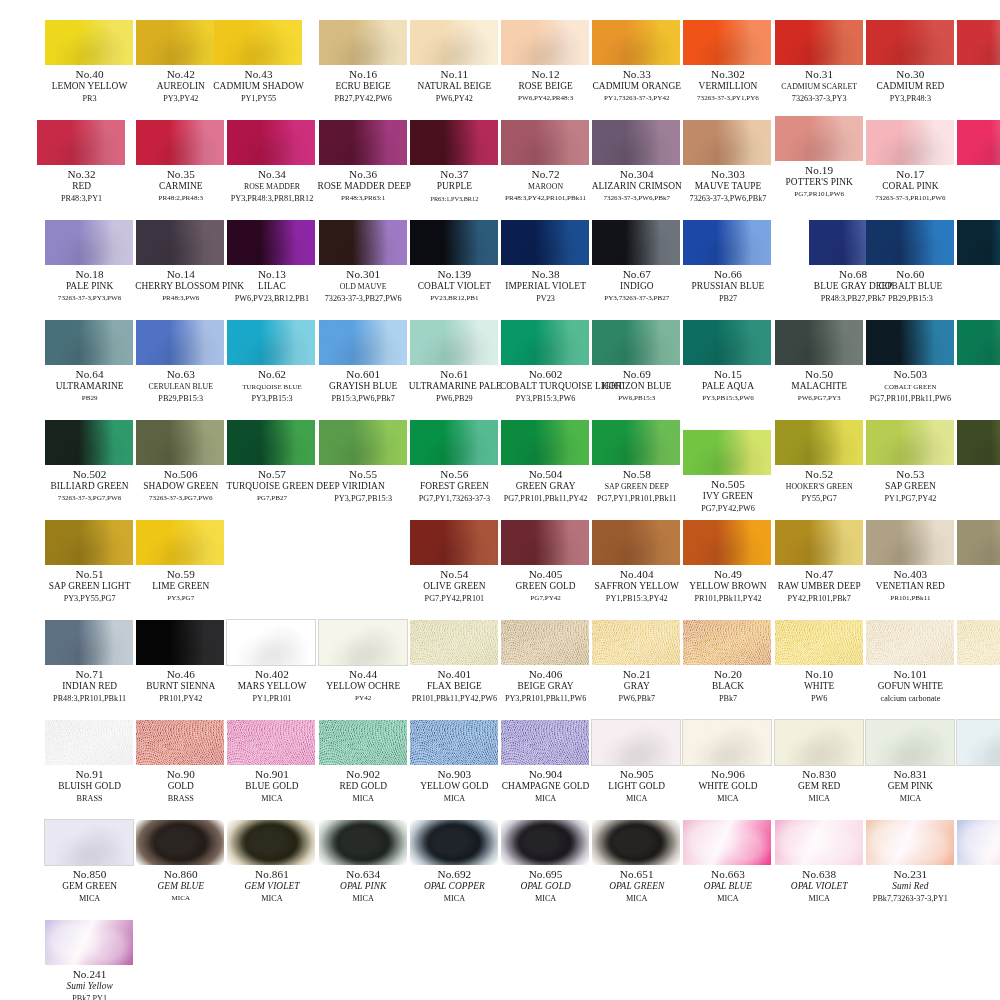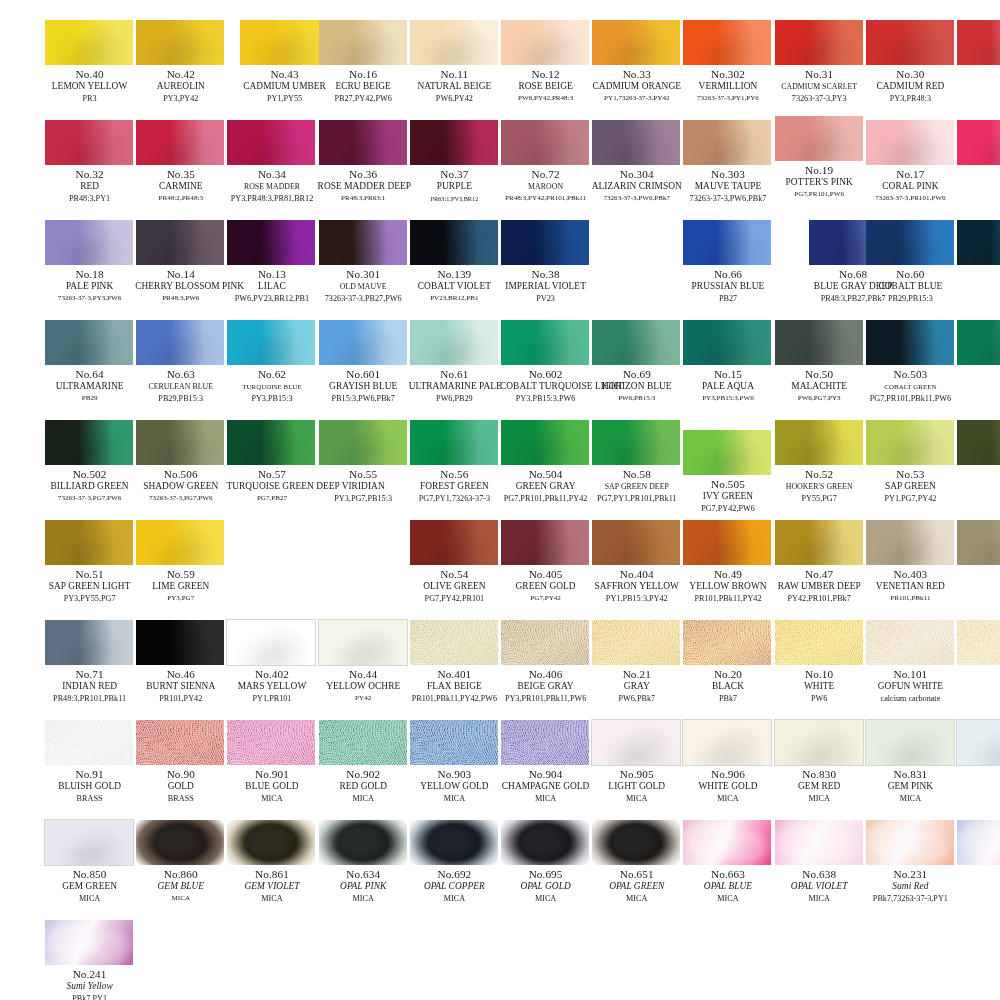--- a/index.html
+++ b/index.html
@@ -112,28 +112,28 @@
       <div class="swatch">
         <div class="grad" style="background: linear-gradient(90deg, rgb(217, 174, 31) 0%, rgb(217, 174, 31) 38%, rgb(239, 207, 44) 78%, rgb(239, 207, 44) 100%);"></div>
         <div class="tex"></div>
       </div>
       <div class="labels">
         <div class="no">No.42</div>
         <div class="name">AUREOLIN</div>
         <div class="pig">PY3,PY42</div>
       </div>
     </div>
-    <div class="cell" style="left: 239px; top: 18px; font-family: Liberation Serif, serif;">
+    <div class="cell" style="left: 213px; top: 18px; font-family: Liberation Serif, serif;">
       <div class="swatch">
         <div class="grad" style="background: linear-gradient(90deg, rgb(240, 198, 26) 0%, rgb(240, 198, 26) 38%, rgb(247, 216, 48) 78%, rgb(247, 216, 48) 100%);"></div>
         <div class="tex"></div>
       </div>
       <div class="labels">
         <div class="no">No.43</div>
-        <div class="name">CADMIUM UMBER</div>
+        <div class="name">CADMIUM SHADOW</div>
         <div class="pig">PY1,PY55</div>
       </div>
     </div>
     <div class="cell" style="left: 317.6px; top: 18px;">
       <div class="swatch">
         <div class="grad" style="background: linear-gradient(90deg, rgb(213, 187, 130) 0%, rgb(213, 187, 130) 38%, rgb(239, 224, 187) 78%, rgb(239, 224, 187) 100%);"></div>
         <div class="tex"></div>
       </div>
       <div class="labels">
         <div class="no">No.16</div>
@@ -211,21 +211,21 @@
       <div class="swatch">
         <div class="grad" style="background: linear-gradient(90deg, rgb(207, 50, 54) 0%, rgb(207, 50, 54) 38%, rgb(234, 165, 170) 78%, rgb(234, 165, 170) 100%);"></div>
         <div class="tex"></div>
       </div>
       <div class="labels">
         <div class="no"></div>
         <div class="name"></div>
         <div class="pig"></div>
       </div>
     </div>
-    <div class="cell" style="left: 44px; top: 118px;">
+    <div class="cell" style="left: 36px; top: 118px;">
       <div class="swatch">
         <div class="grad" style="background: linear-gradient(90deg, rgb(198, 42, 70) 0%, rgb(198, 42, 70) 38%, rgb(217, 101, 127) 78%, rgb(217, 101, 127) 100%);"></div>
         <div class="tex"></div>
       </div>
       <div class="labels">
         <div class="no">No.32</div>
         <div class="name">RED</div>
         <div class="pig">PR48:3,PY1</div>
       </div>
     </div>
@@ -398,20 +398,31 @@
       <div class="swatch">
         <div class="grad" style="background: linear-gradient(90deg, rgb(10, 31, 79) 0%, rgb(10, 31, 79) 38%, rgb(27, 76, 144) 78%, rgb(27, 76, 144) 100%);"></div>
         <div class="tex"></div>
       </div>
       <div class="labels">
         <div class="no">No.38</div>
         <div class="name">IMPERIAL VIOLET</div>
         <div class="pig">PV23</div>
       </div>
     </div>
+    <div class="cell" style="left: 591.2px; top: 218px;">
+      <div class="swatch">
+        <div class="grad" style="background: linear-gradient(90deg, rgb(17, 19, 24) 0%, rgb(17, 19, 24) 38%, rgb(109, 115, 123) 78%, rgb(109, 115, 123) 100%);"></div>
+        <div class="tex"></div>
+      </div>
+      <div class="labels">
+        <div class="no">No.67</div>
+        <div class="name">INDIGO</div>
+        <div class="pig sm">PY3,73263-37-3,PB27</div>
+      </div>
+    </div>
     <div class="cell" style="left: 682.4px; top: 218px;">
       <div class="swatch">
         <div class="grad" style="background: linear-gradient(90deg, rgb(28, 72, 168) 0%, rgb(28, 72, 168) 38%, rgb(122, 163, 226) 78%, rgb(122, 163, 226) 100%);"></div>
         <div class="tex"></div>
       </div>
       <div class="labels">
         <div class="no">No.66</div>
         <div class="name">PRUSSIAN BLUE</div>
         <div class="pig">PB27</div>
       </div>

